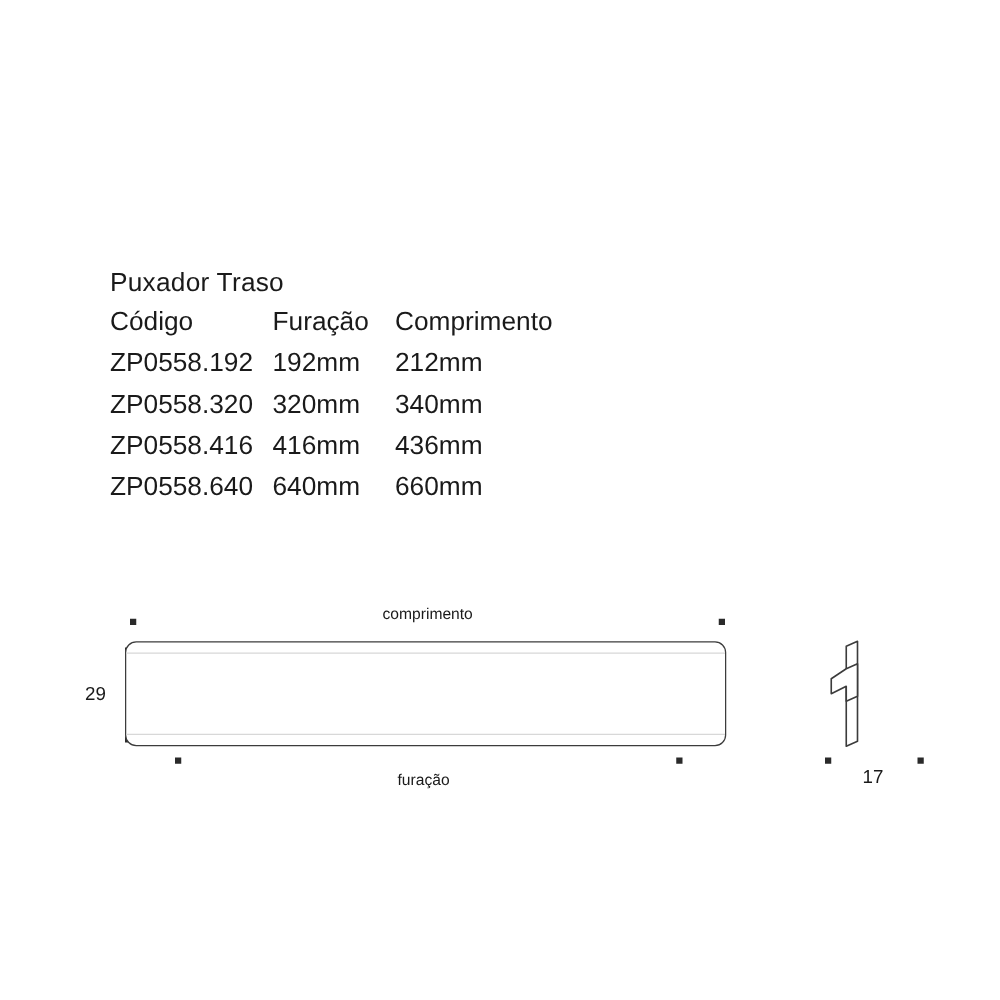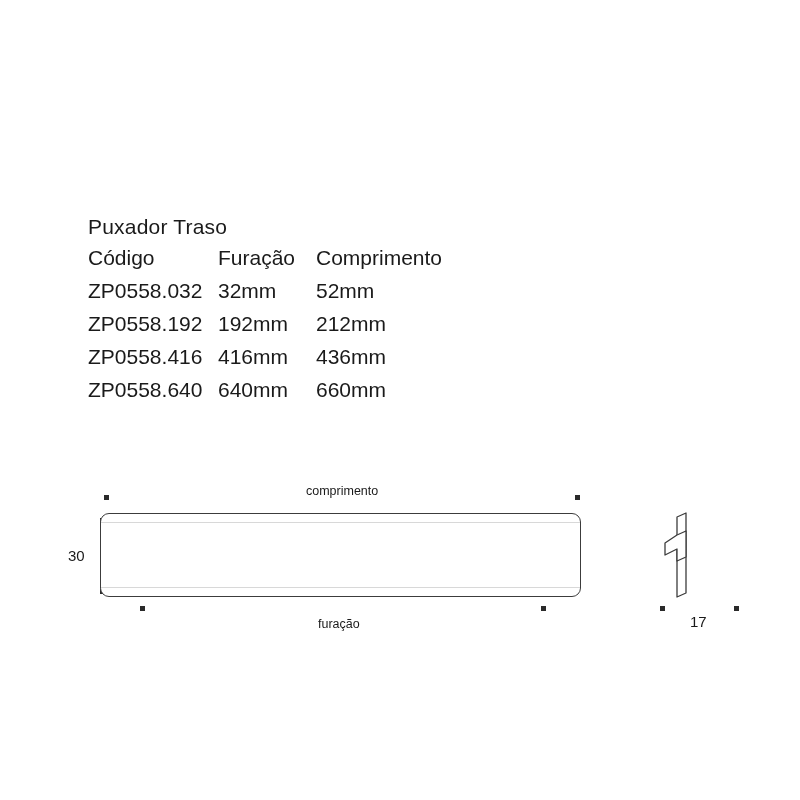--- a/index.html
+++ b/index.html
@@ -124,28 +124,28 @@
     <table class="spec-table">
       <thead>
         <tr>
           <td class="col-code">Código</td>
           <td class="col-hole">Furação</td>
           <td class="col-length">Comprimento</td>
         </tr>
       </thead>
       <tbody>
         <tr>
-          <td class="col-code">ZP0558.032</td>
-          <td class="col-hole">32mm</td>
-          <td class="col-length">52mm</td>
-        </tr>
-        <tr>
           <td class="col-code">ZP0558.192</td>
           <td class="col-hole">192mm</td>
           <td class="col-length">212mm</td>
+        </tr>
+        <tr>
+          <td class="col-code">ZP0558.320</td>
+          <td class="col-hole">320mm</td>
+          <td class="col-length">340mm</td>
         </tr>
         <tr>
           <td class="col-code">ZP0558.416</td>
           <td class="col-hole">416mm</td>
           <td class="col-length">436mm</td>
         </tr>
         <tr>
           <td class="col-code">ZP0558.640</td>
           <td class="col-hole">640mm</td>
           <td class="col-length">660mm</td>
@@ -153,21 +153,21 @@
       </tbody>
     </table>
   </div>
 
   <div>
 
     <div class="dim-label" style="left:306px; top:484px;">comprimento</div>
 
     <div class="dim-label" style="left:318px; top:617px;">furação</div>
 
-    <div class="dim-label big" style="left:68px; top:547px;">30</div>
+    <div class="dim-label big" style="left:68px; top:547px;">29</div>
 
     <div class="tick" style="left:104px; top:495px;"></div>
     <div class="tick" style="left:575px; top:495px;"></div>
 
     <div class="tick" style="left:100px; top:518px;"></div>
     <div class="tick" style="left:100px; top:589px;"></div>
 
     <div class="tick" style="left:140px; top:606px;"></div>
     <div class="tick" style="left:541px; top:606px;"></div>
 

